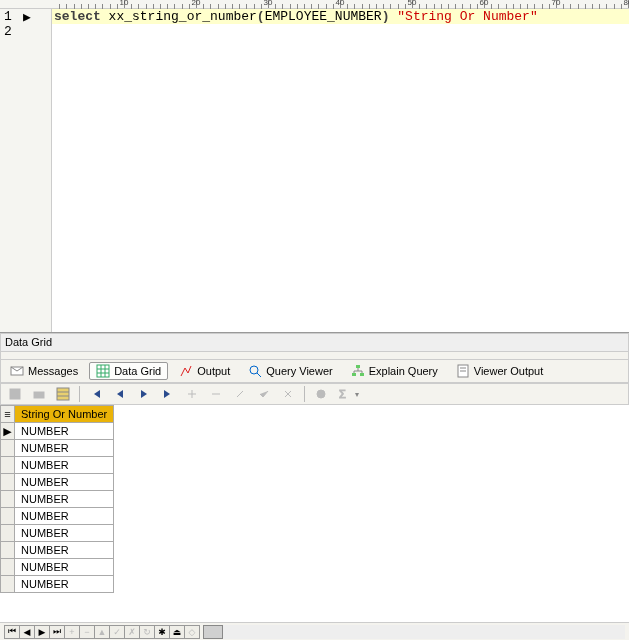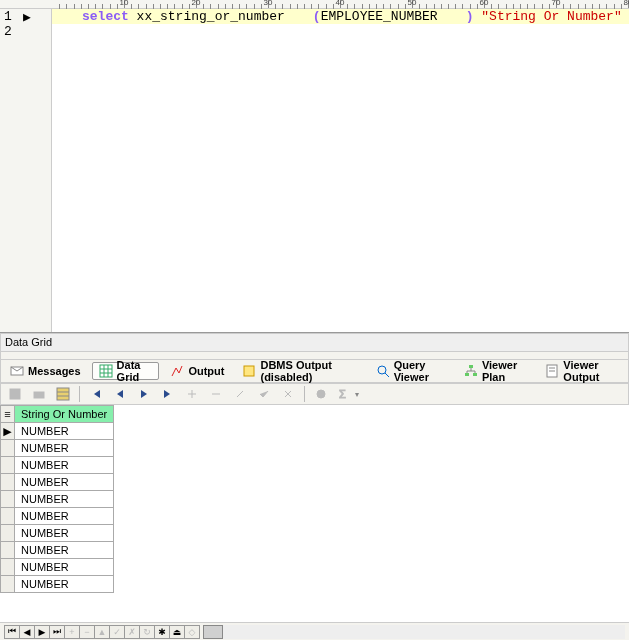--- a/index.html
+++ b/index.html
@@ -53,21 +53,21 @@
   }
   .gutter-row .lnum { width: 18px; text-align: left; color:#000; }
   .gutter-row .cur { width: 10px; text-align: center; }
   .code {
     flex: 1;
     font-family: "Courier New", monospace;
     font-size: 13px;
   }
   .code-line { height: 15px; white-space: pre; padding-left: 2px;}
   .code-line.current { background: #ffffcc; }
-  .kw-blue { color: #8b5cf6; font-weight: bold; margin-left: 28px; }
+  .kw-blue { color: #404040; font-weight: bold; }
   .kw-black { color: #000; }
   .kw-red { color: #cc0000; }
   .panel-title {
     background: #efefef;
     border: 1px solid #ccc;
     padding: 2px 4px;
     font-size: 11px;
     height: 19px;
   }
   .tabbar {
@@ -81,21 +81,20 @@
   }
   .tab {
     display: flex;
     align-items: center;
     height: 18px;
     padding: 0 6px;
     border: 1px solid transparent;
     border-radius: 2px;
     font-size: 11px;
     gap: 4px;
-    font-weight: bold;
   }
   .tab.active {
     background: #fdfdfb;
     border: 1px solid #9a9a9a;
   }
   .tab .ico { width: 14px; height: 14px; display: inline-flex; align-items:center; justify-content:center;}
   .toolbar {
     height: 22px;
     background: #f4f3ee;
     border: 1px solid #ccc;
@@ -117,21 +116,21 @@
   table.datagrid {
     border-collapse: collapse;
     font-size: 11px;
   }
   table.datagrid th, table.datagrid td {
     border: 1px solid #aaa;
     padding: 2px 6px;
     height: 17px;
   }
   table.datagrid th {
-    background: #86efac;
+    background: #eab308;
     font-weight: normal;
     text-align: center;
   }
   table.datagrid .rowhdr {
     background: #efeee8;
     width: 14px;
     text-align:center;
     padding: 0;
   }
   .nav-footer {
@@ -298,44 +297,36 @@
       <span class="ico">
         <svg width="14" height="14">
           <path d="M2 12L6 4l3 5 3-7" stroke="#d22" fill="none"></path>
         </svg>
       </span>
       <span>Output</span>
     </div>
     <div class="tab">
       <span class="ico">
         <svg width="14" height="14">
-          <rect x="2" y="2" width="10" height="10" fill="#ffe680" stroke="#c90"></rect>
-        </svg>
-      </span>
-      <span>DBMS Output (disabled)</span>
-    </div>
-    <div class="tab">
-      <span class="ico">
-        <svg width="14" height="14">
           <circle cx="6" cy="6" r="4" fill="none" stroke="#06c"></circle>
           <line x1="9" y1="9" x2="13" y2="13" stroke="#06c"></line>
         </svg>
       </span>
       <span>Query Viewer</span>
     </div>
     <div class="tab">
       <span class="ico">
         <svg width="14" height="14">
           <rect x="5" y="1" width="4" height="3" fill="#6c6"></rect>
           <rect x="1" y="9" width="4" height="3" fill="#6c6"></rect>
           <rect x="9" y="9" width="4" height="3" fill="#6c6"></rect>
           <path d="M7 4v3M7 7H3v2M7 7h4v2" stroke="#888" fill="none"></path>
         </svg>
       </span>
-      <span>Viewer Plan</span>
+      <span>Explain Query</span>
     </div>
     <div class="tab">
       <span class="ico">
         <svg width="14" height="14">
           <rect x="2" y="1" width="10" height="12" fill="#fff" stroke="#888"></rect>
           <line x1="4" y1="4" x2="10" y2="4" stroke="#888"></line>
           <line x1="4" y1="7" x2="10" y2="7" stroke="#888"></line>
         </svg>
       </span>
       <span>Viewer Output</span>

